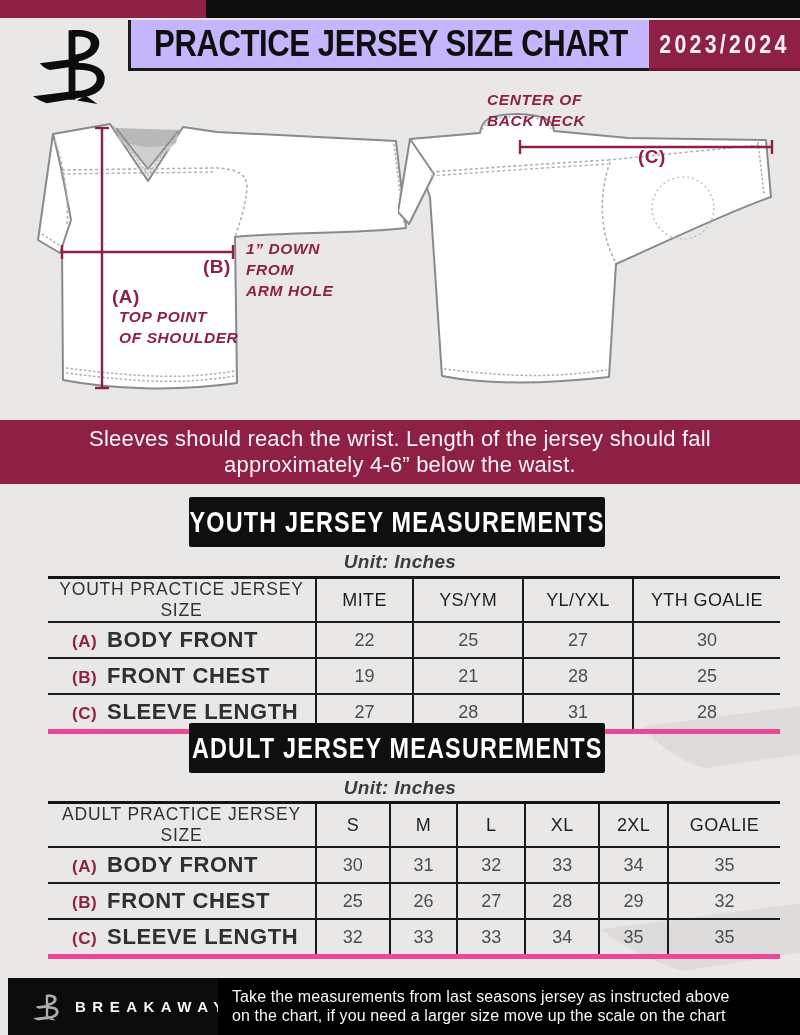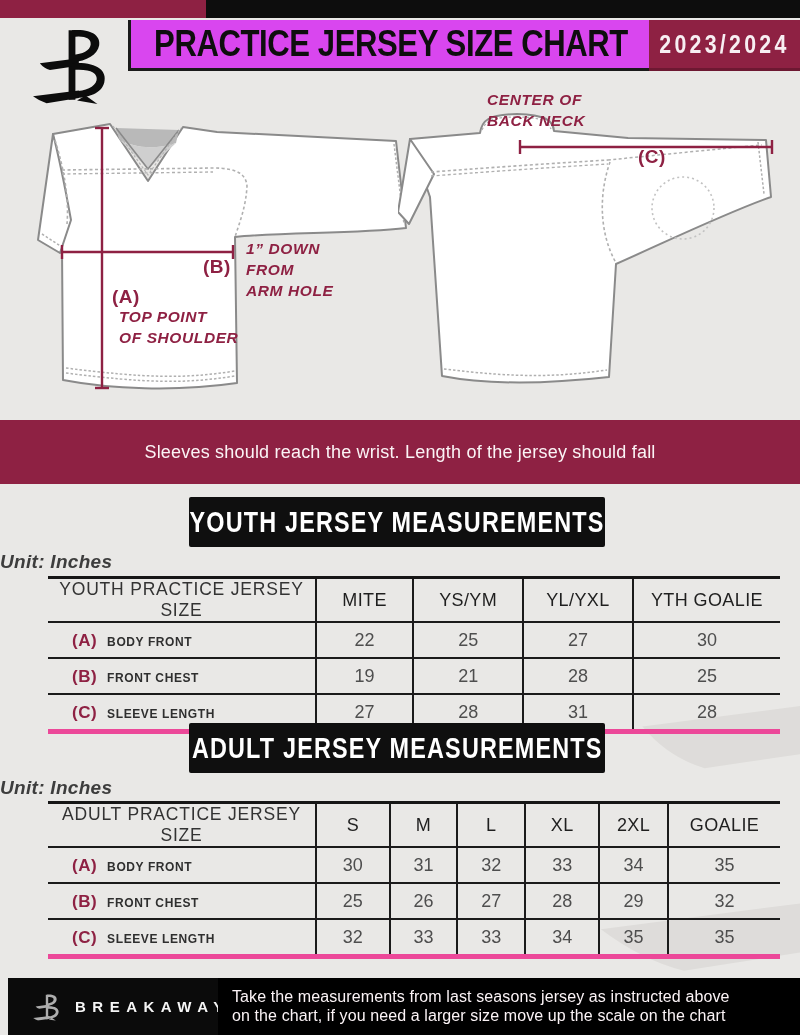--- a/index.html
+++ b/index.html
@@ -8,21 +8,21 @@
     background:#e9e8e6;
     font-family:"Liberation Sans", sans-serif;
     -webkit-font-smoothing:antialiased;
   }
   .abs{position:absolute;}
 
   
   .strip-maroon{left:0;top:0;width:206px;height:18px;background:#8e2143;}
   .strip-black{left:206px;top:0;width:594px;height:18px;background:#0d0d0d;}
   .title-box{
-    left:128px;top:20px;width:521px;height:48px;background:#d946ef;
+    left:128px;top:20px;width:521px;height:48px;background:#c4b5fd;
     border-left:3px solid #1a1a1a;border-bottom:3px solid #1a1a1a;
     display:flex;align-items:center;justify-content:center;z-index:3;
   }
   .title-box span{
     font-size:37px;font-weight:700;color:#0e0e0e;letter-spacing:-0.5px;
     transform:scaleX(0.84);white-space:nowrap;
   }
   .year-box{
     left:649px;top:20px;width:151px;height:48px;background:#8e2143;
     border-bottom:3px solid #6d1832;
@@ -46,34 +46,34 @@
     color:#8e2143;line-height:21px;letter-spacing:0.6px;white-space:nowrap;
   }
 
   
   .note-banner{
     left:0;top:420px;width:800px;height:64px;background:#8e2143;
     display:flex;flex-direction:column;align-items:center;justify-content:center;
     z-index:2;
   }
   .note-banner div{
-    color:#fbf4f6;font-size:18px;line-height:26px;letter-spacing:0.2px;text-align:left;
+    color:#fbf4f6;font-size:22px;line-height:26px;letter-spacing:0.2px;text-align:left;
   }
 
   
   .section-banner{
     left:189px;width:416px;height:50px;background:#0f0f0f;border-radius:2px;
     display:flex;align-items:center;justify-content:center;z-index:2;
   }
   .section-banner span{
     color:#ffffff;font-size:30px;font-weight:700;letter-spacing:1.5px;
     transform:scaleX(0.78);white-space:nowrap;
   }
   .unit-line{
-    left:0;width:800px;text-align:left;z-index:2;
+    left:0;width:800px;text-align:center;z-index:2;
     font-size:19px;font-style:italic;font-weight:600;color:#3d3d3d;letter-spacing:0.3px;
   }
 
   
   .size-table{
     border-collapse:collapse;table-layout:fixed;width:732px;z-index:2;position:absolute;left:48px;
   }
   .size-table th,.size-table td{padding:0;margin:0;}
   .size-table thead th{
     height:40px;border-top:3px solid #161616;border-bottom:2px solid #1b1b1b;
@@ -82,21 +82,21 @@
   }
   .size-table thead th.first{font-weight:500;color:#333333;font-size:17.5px;letter-spacing:0.8px;}
   .size-table tbody td{
     height:34px;border-bottom:2px solid #1b1b1b;text-align:center;vertical-align:middle;
     font-size:18px;font-weight:500;color:#4e4e4e;
   }
   .size-table tbody tr:last-child td{border-bottom:5px solid #ec4899;}
   .size-table th:not(.first),.size-table td:not(.first){border-left:2px solid #1b1b1b;}
   .size-table td.first{text-align:left;padding-left:24px;}
   .rowkey{color:#8e2143;font-weight:800;font-size:17px;margin-right:10px;letter-spacing:0.5px;}
-  .rowlabel{color:#2f2f2f;font-weight:600;font-size:12px;letter-spacing:0.6px;}
+  .rowlabel{color:#2f2f2f;font-weight:600;font-size:22px;letter-spacing:0.6px;}
 
   
   .watermark{left:580px;top:498px;width:520px;height:478px;color:#d8d6d3;opacity:0.62;z-index:1;}
 
   
   .footer-black{
     left:8px;top:978px;width:218px;height:57px;background:#0b0b0b;
     display:flex;align-items:center;z-index:3;
   }
   .footer-logo{width:30px;height:36px;color:#adadad;margin-left:24px;flex:none;}
@@ -214,20 +214,21 @@
 
   <div class="anno-label" style="left:112px;top:218px;">(A)</div>
   <div class="anno-caption" style="left:119px;top:238px;">
     <div>TOP POINT</div>
     <div>OF SHOULDER</div>
   </div>
 </div>
 
 <div class="abs note-banner">
   <div>Sleeves should reach the wrist. Length of the jersey should fall</div>
+  <div>approximately 4-6” below the waist.</div>
 </div>
 
 <svg class="abs watermark" viewBox="0 0 100 92" preserveAspectRatio="xMinYMin meet">
     <use href="#logo-b"></use>
   </svg>
 
 <div class="abs section-banner" style="top:497px;">
   <span>YOUTH JERSEY MEASUREMENTS</span>
 </div>
 <div class="abs unit-line" style="top:551px;">Unit: Inches</div>

